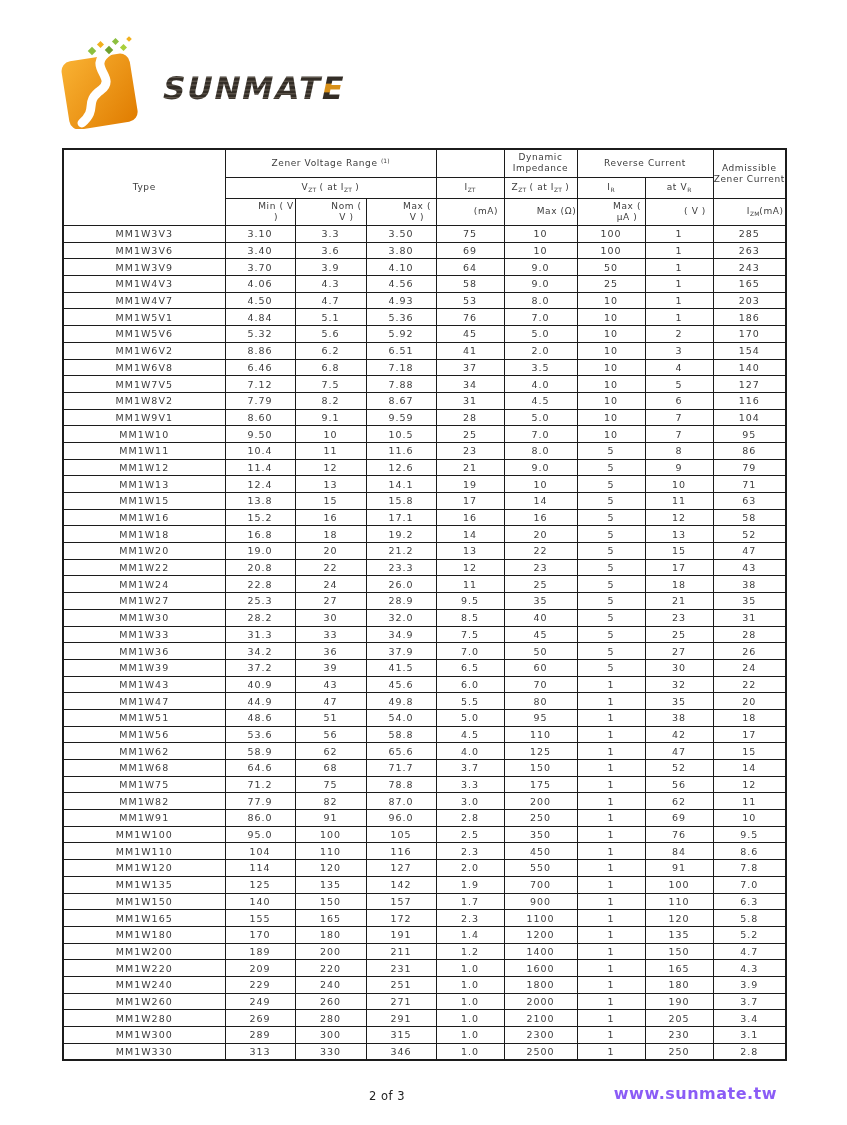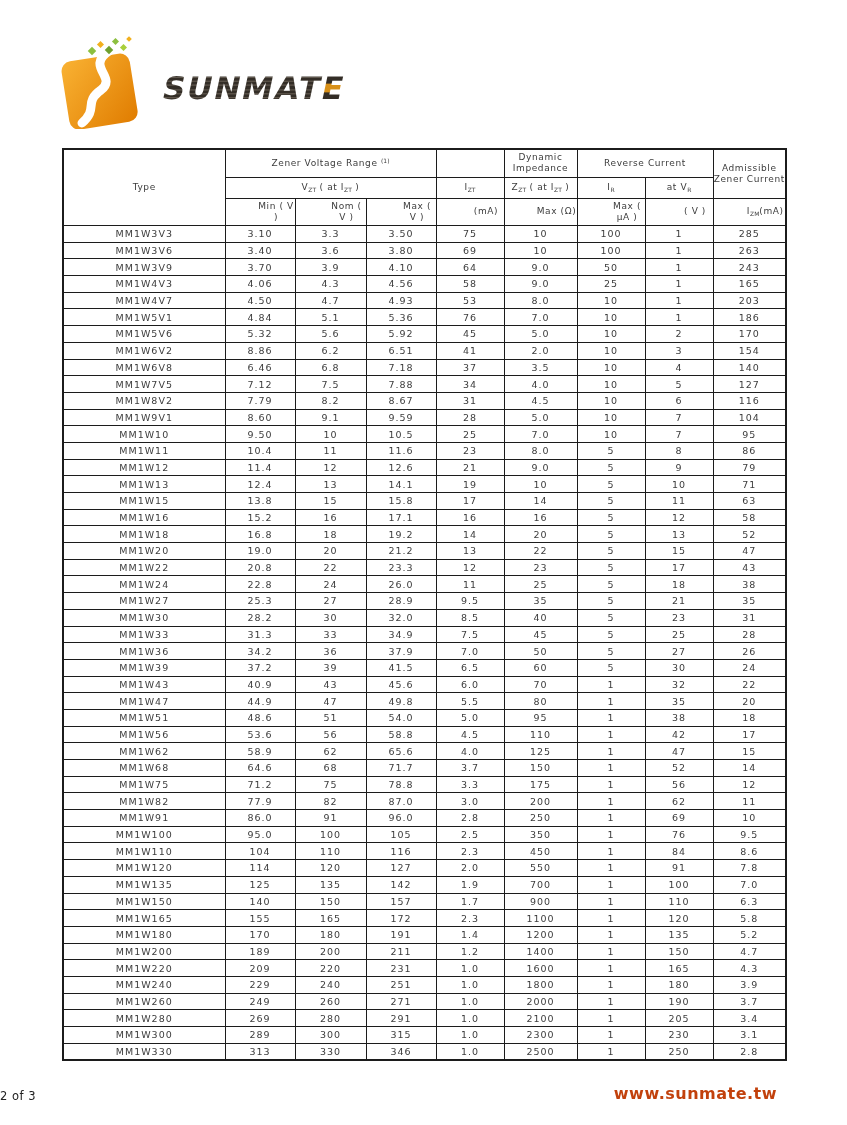--- a/index.html
+++ b/index.html
@@ -47,25 +47,25 @@
   .spec-table td { font-size:9.5px; letter-spacing:1px; height:15.7px; padding:0; }
   .h-row1 th { height:19px; }
   .h-row2 th { height:16px; }
   .h-row3 th { height:17px;padding-left:32px; }
   .sb { font-size:6px; position:relative; top:2px; letter-spacing:0; }
   .sp { font-size:6px; position:relative; top:-3px; letter-spacing:0; }
 
   
   .page-num {
     position:absolute; top:1089px; left:0; width:774px;
-    font-size:11.5px; color:#222222; letter-spacing:0.5px;
+    text-align:center; font-size:11.5px; color:#222222; letter-spacing:0.5px;
   }
   .website {
     position:absolute; top:1084px; right:70px;
-    font-size:16px; font-weight:bold; color:#c2410c; letter-spacing:0.5px;text-align:center;
+    font-size:16px; font-weight:bold; color:#8b5cf6; letter-spacing:0.5px;text-align:center;
   }
 </style>
 </head>
 <body>
 
 <div class="logo-wrap">
   <svg class="logo-mark" width="100" height="95" viewBox="0 0 100 95">
     <defs>
       <linearGradient id="lg" x1="0" y1="0" x2="1" y2="1">
         <stop offset="0" stop-color="#f9b233"></stop>

